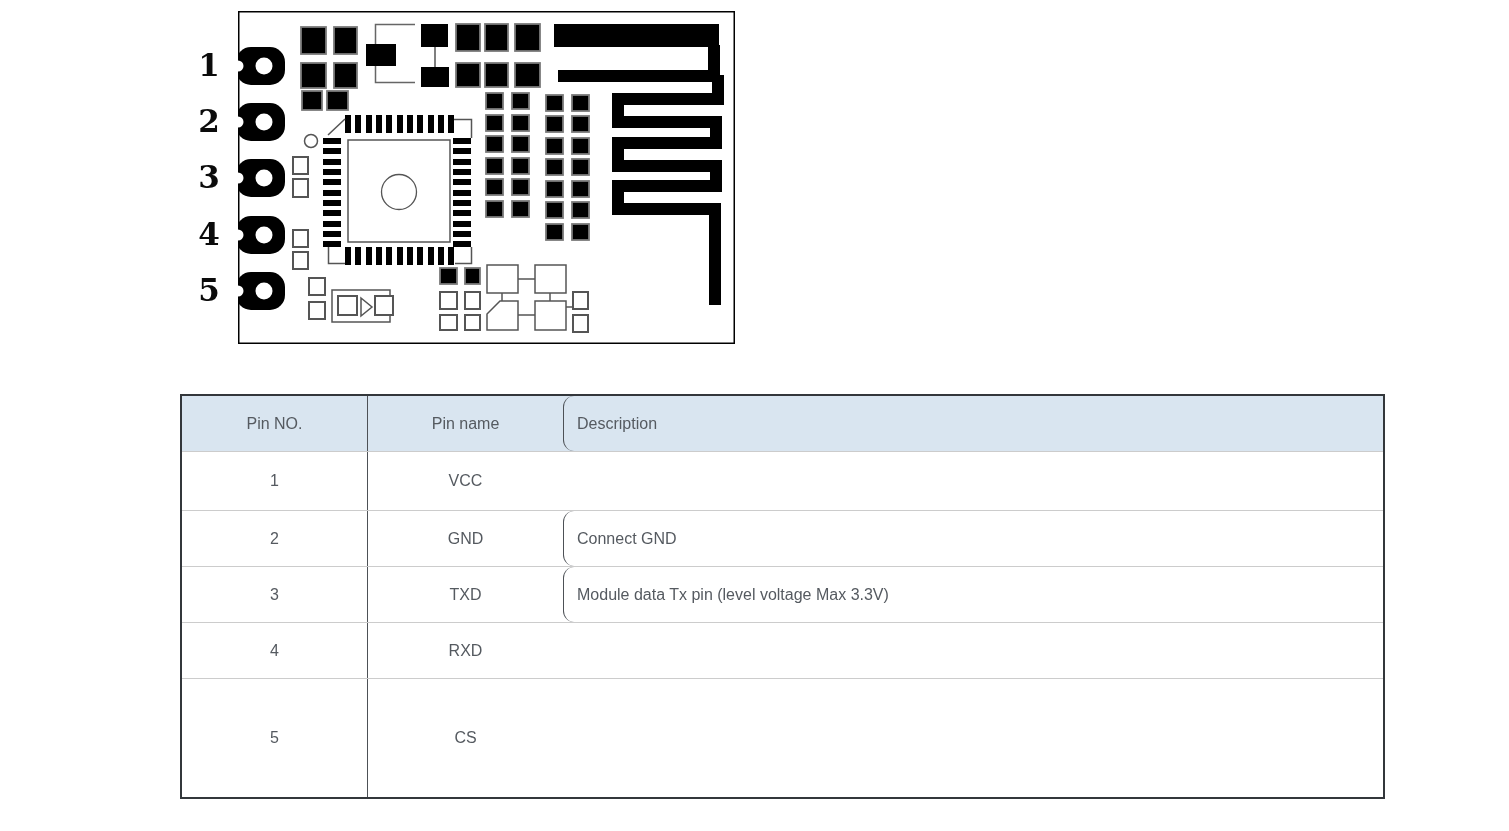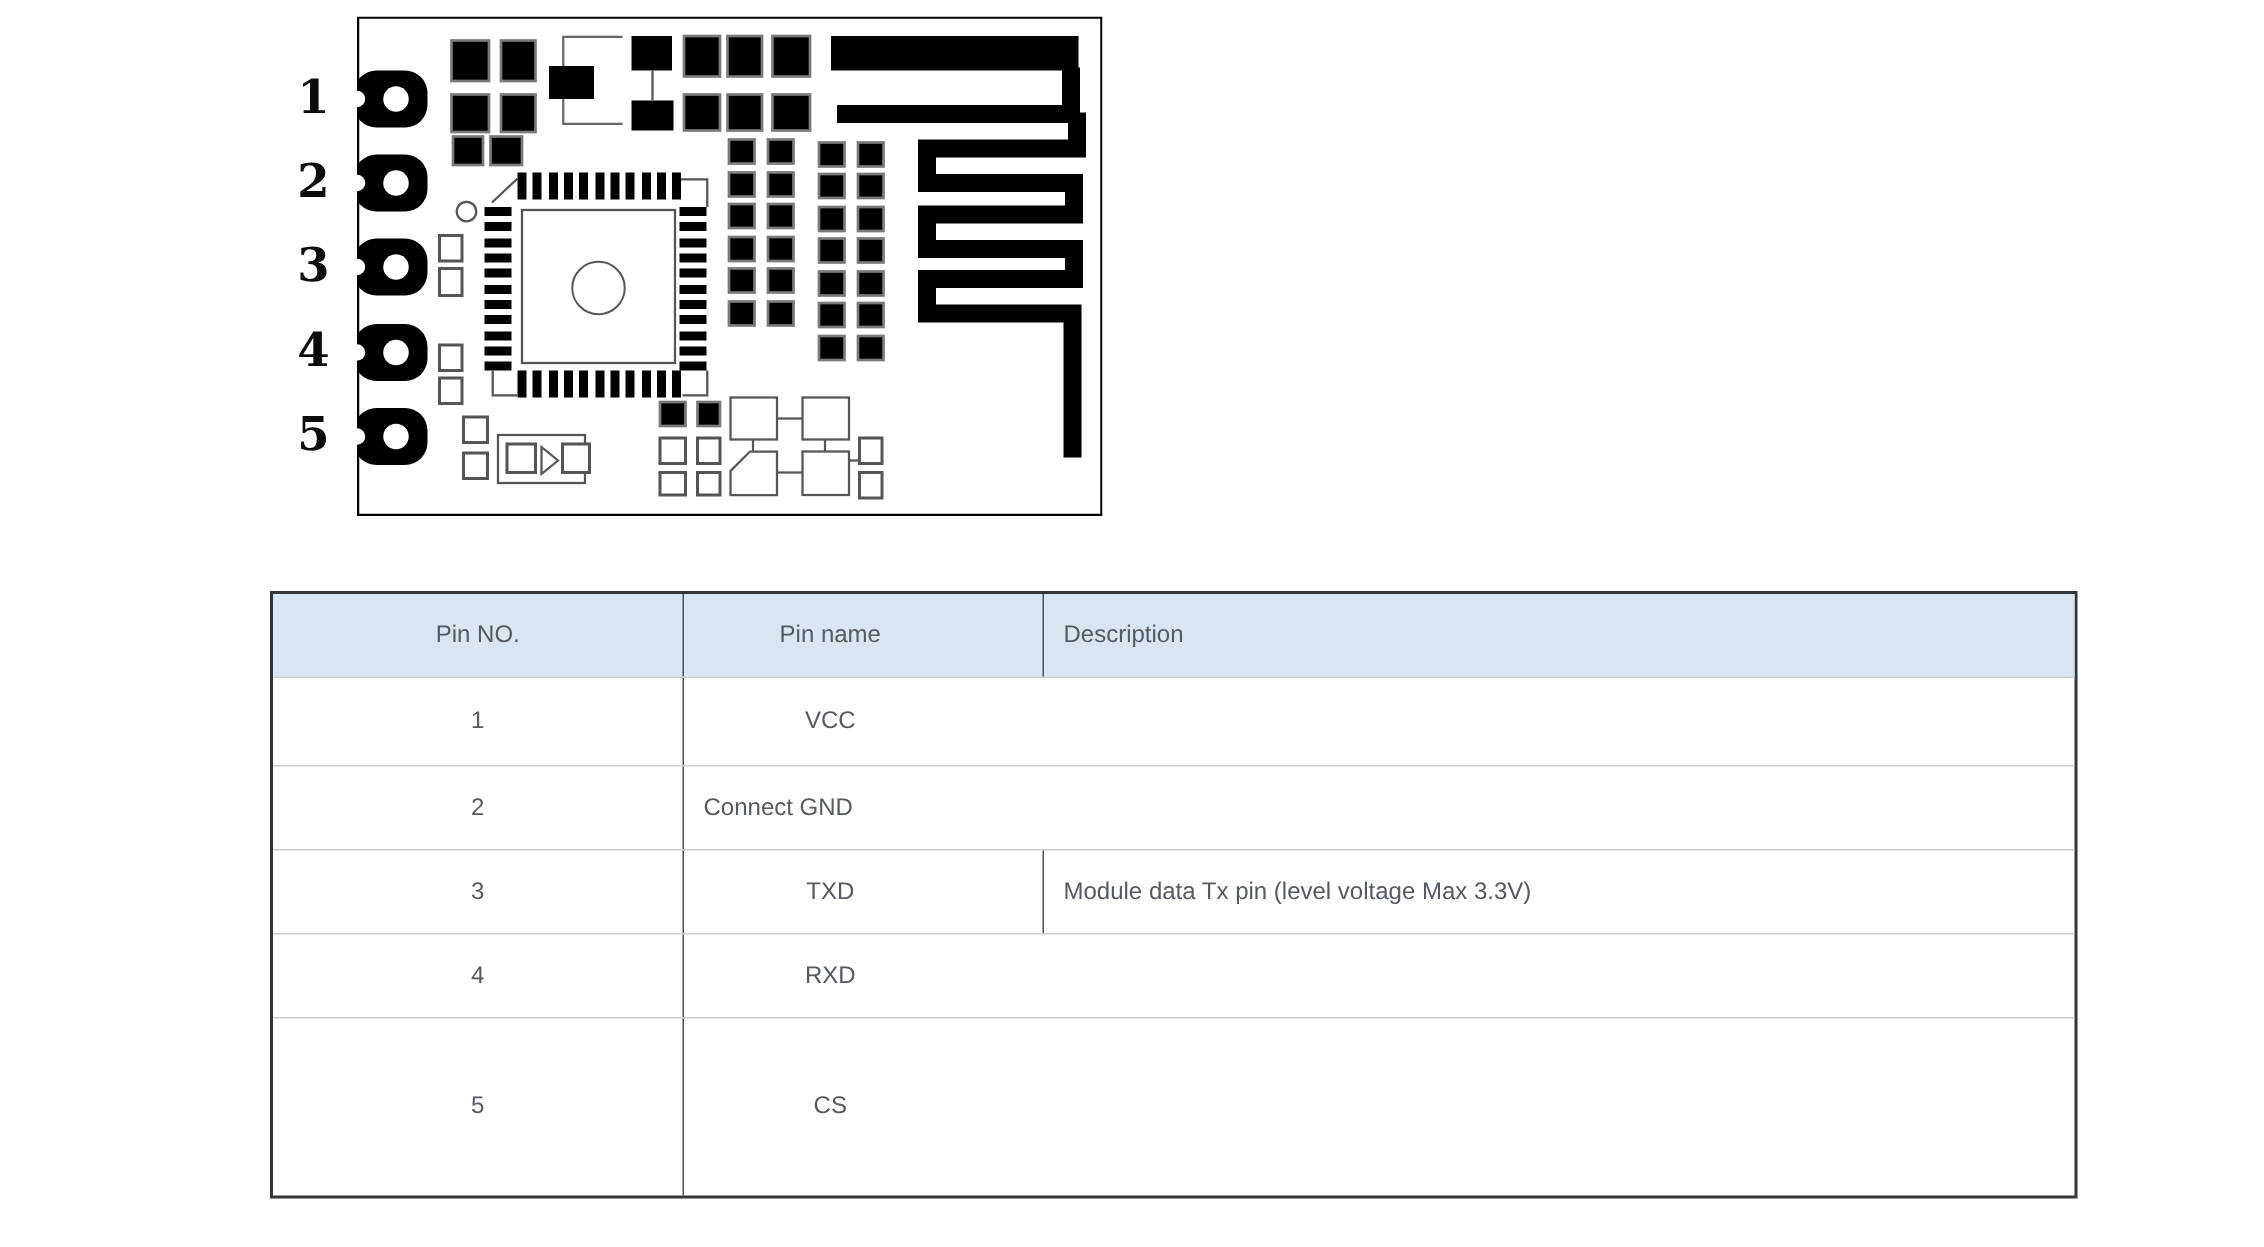--- a/index.html
+++ b/index.html
@@ -18,25 +18,25 @@
   
   .tbl{
     position:absolute;left:180px;top:394px;width:1201px;
     border:2px solid #33373b;background:#fff;
     font-size:16px;color:#555a60;
   }
   .tr{display:flex;align-items:stretch;}
   .tr.hdr{background:#d9e5f0;height:55px;}
   .tr.body{border-top:1px solid #cccccc;}
   .tr.hdr{border-top:none;}
-  .c{display:flex;align-items:center;margin-left:44px;}
+  .c{display:flex;align-items:center;}
   .c1{width:185px;justify-content:center;text-align:center;}
   .c2{width:195px;justify-content:center;text-align:right;border-left:1px solid #4d5156;}
   .c3{flex:1;justify-content:flex-start;border-left:1px solid #4d5156;
-      padding:12px 16px 12px 13px;line-height:31px;}
+      padding:12px 16px 12px 13px;line-height:31px;border-radius:11px;}
   .h60{height:58px;}
   .h57{height:55px;}
   .r5 .c{min-height:118px;}
 </style>
 </head>
 <body>
 
 <div class="canvas">
 
   <div class="pcb-wrap">
@@ -251,20 +251,21 @@
       <div class="c c3">Description</div>
     </div>
 
     <div class="tr body h60">
       <div class="c c1">1</div>
       <div class="c c2">VCC</div>
     </div>
 
     <div class="tr body h57">
       <div class="c c1">2</div>
+      <div class="c c2">GND</div>
       <div class="c c3">Connect GND</div>
     </div>
 
     <div class="tr body h57">
       <div class="c c1">3</div>
       <div class="c c2">TXD</div>
       <div class="c c3">Module data Tx pin (level voltage Max 3.3V)</div>
     </div>
 
     <div class="tr body h57">

